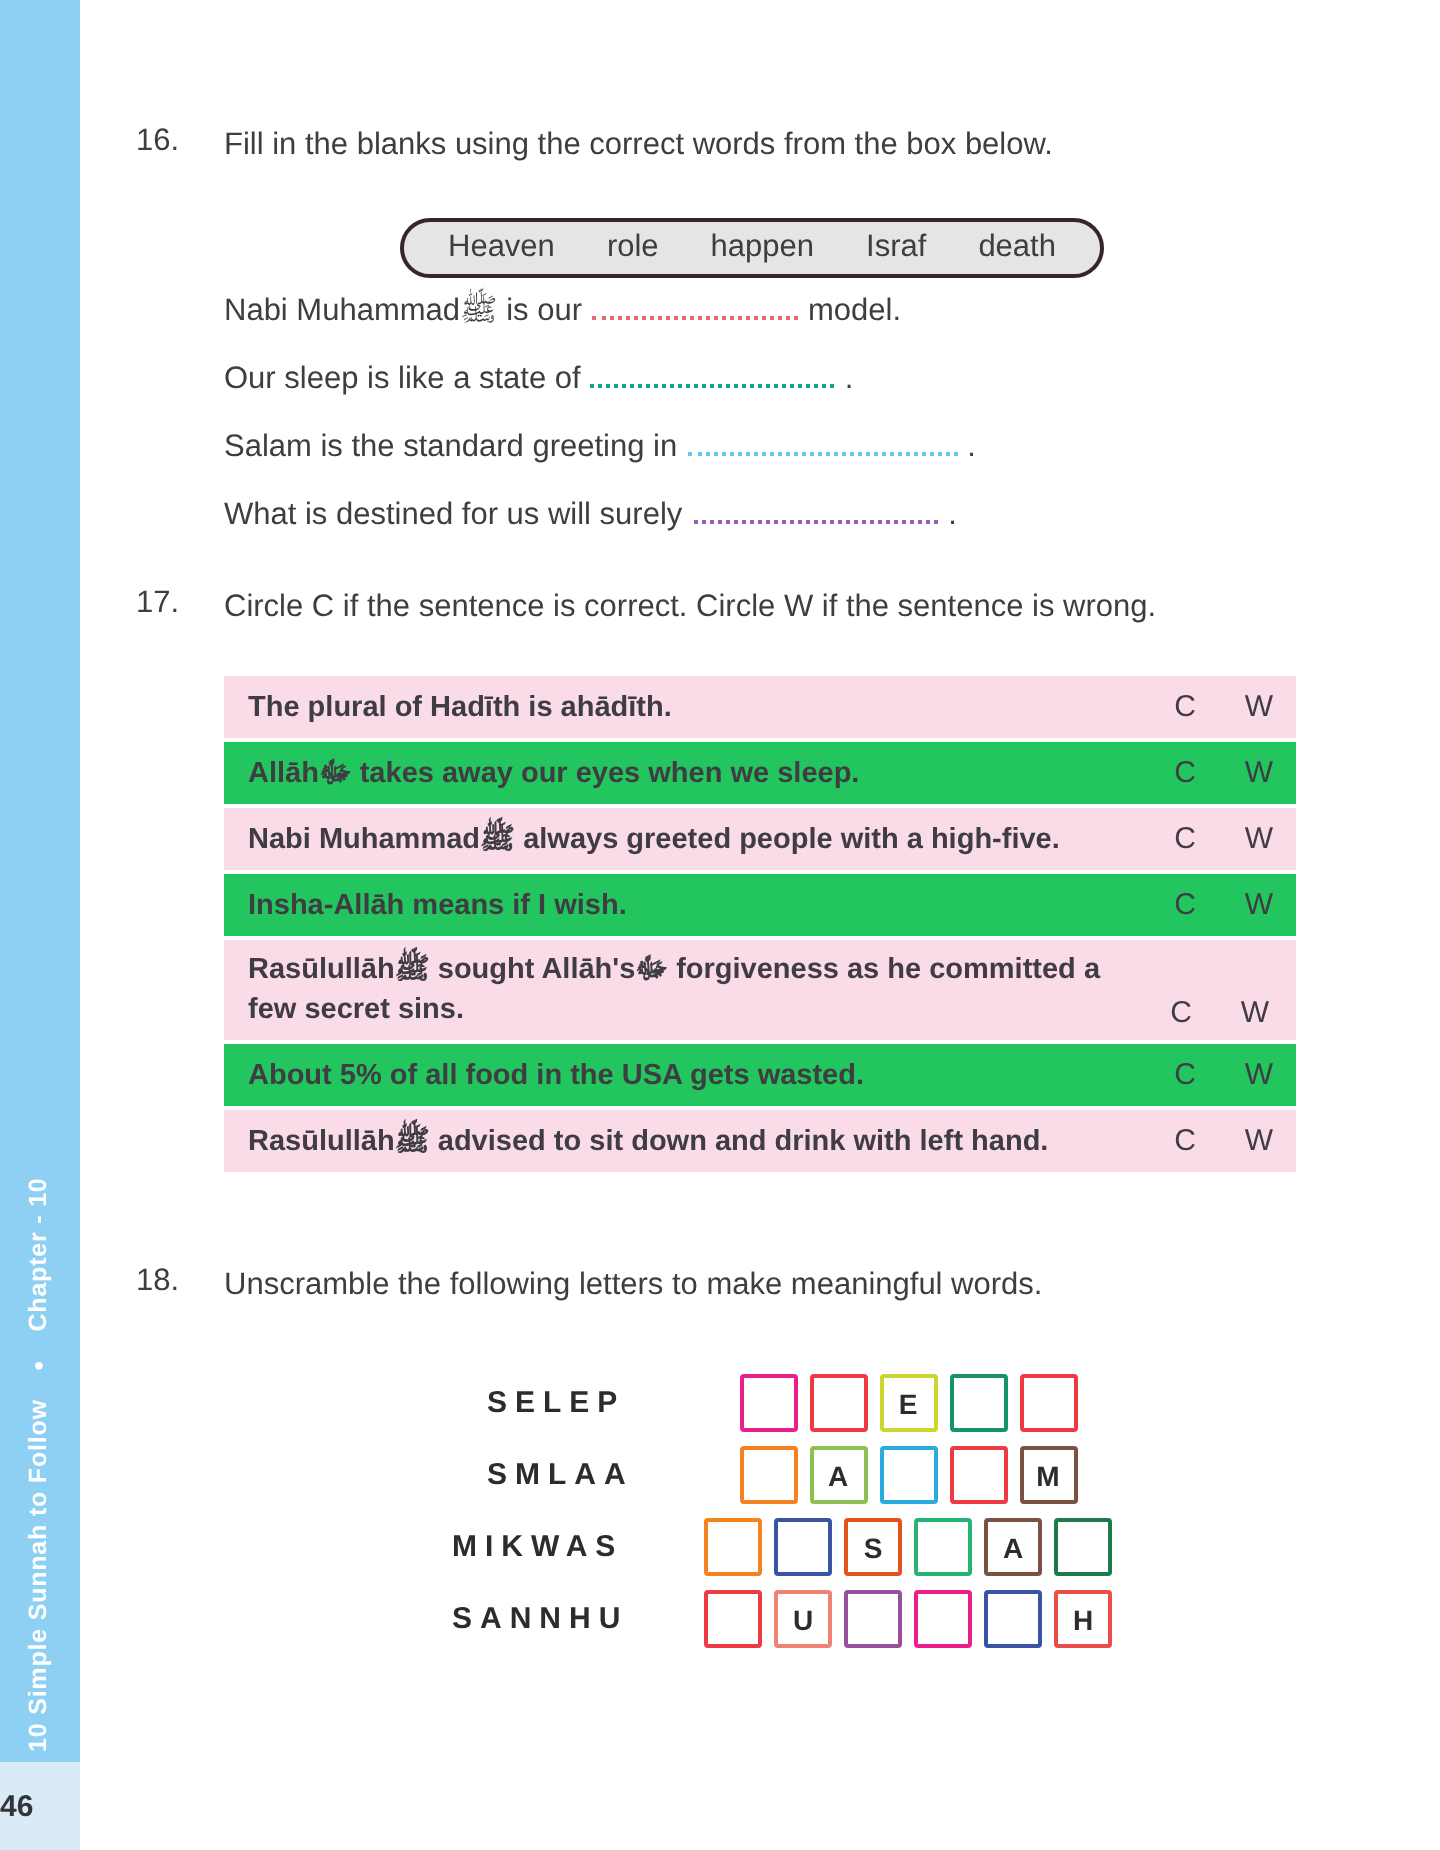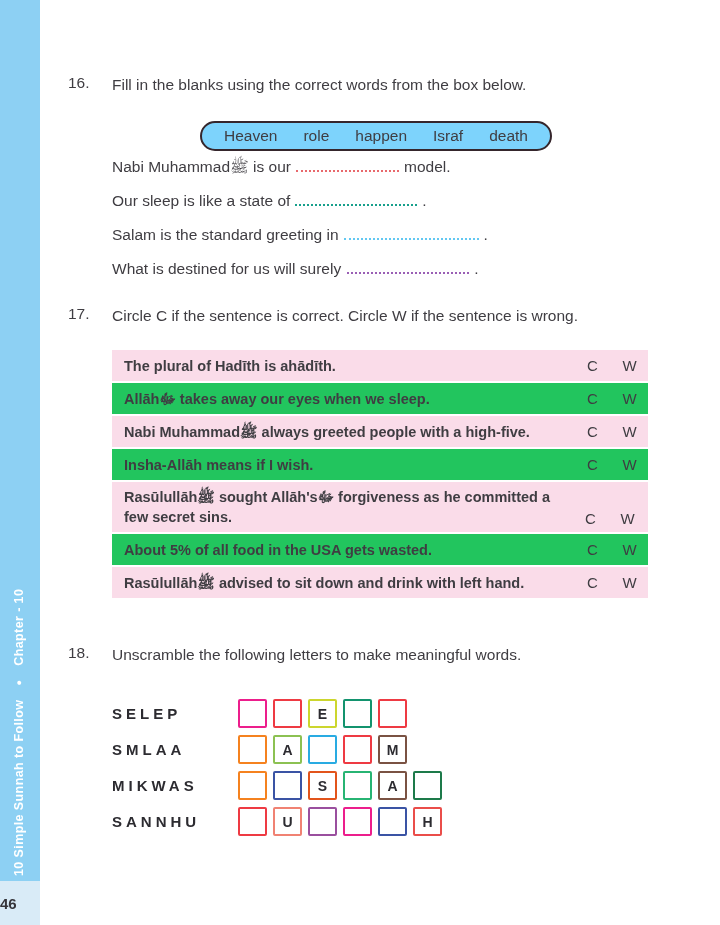--- a/index.html
+++ b/index.html
@@ -14,21 +14,21 @@
     transform-origin:top left;display:flex;align-items:center;gap:14px;
     white-space:nowrap;color:#ffffff;font-size:12.5px;letter-spacing:.4px;font-weight:bold;
   }
   .sidebar-text .bullet{font-size:9px;}
   .pagenum{
     position:absolute;left:0;top:881px;width:40px;height:44px;
     display:flex;align-items:center;justify-content:flex-start;
     font-size:15px;color:#35343a;font-weight:bold;
   }
   
-  .content{position:absolute;left:40px;top:16px;width:640px;padding:0 10px 0 28px;box-sizing:border-box;}
+  .content{position:absolute;left:40px;top:4px;width:640px;padding:0 10px 0 28px;box-sizing:border-box;}
   .question{display:flex;margin-top:0;}
   .qnum{width:44px;flex:0 0 44px;font-size:15.5px;}
   .qbody{flex:1;font-size:15.5px;line-height:21px;}
   #q16{margin-top:58px;}
   #q17{margin-top:26px;}
   #q18{margin-top:46px;}
   
   .word-box{
     display:inline-flex;gap:26px;align-items:center;
     margin:18px 0 6px 88px;padding:4px 22px;
@@ -42,21 +42,21 @@
   .b5{width:110px;margin-left:0;}
   
   .cw-table{margin:24px 0 0 44px;width:536px;}
   .cw-row{display:flex;align-items:center;padding:5px 0 5px 12px;margin-bottom:2px;min-height:21px;}
   .cw-row.pink{background:#fadce9;}
   .cw-row.light{background:#22c55e;}
   .cw-text{flex:1;font-size:14.5px;line-height:20px;padding-right:8px;white-space:normal;font-weight:bold;}
   .cw-opt{flex:0 0 37px;text-align:center;font-size:15px;cursor:pointer;}
   
   .unscramble{margin:34px 0 0 44px;}
-  .u-row{display:flex;align-items:center;margin-bottom:7px;height:29px;}
+  .u-row{display:flex;align-items:center;margin-bottom:7px;height:29px;justify-content:center;}
   .u-label{flex:0 0 126px;font-weight:bold;letter-spacing:4px;font-size:15px;color:#2c2b30;}
   .u-boxes{display:flex;gap:6px;}
   .lbox{
     width:29px;height:29px;box-sizing:border-box;border:2px solid #999;border-radius:2px;
     display:flex;align-items:center;justify-content:center;
     font-weight:bold;font-size:14px;color:#2c2b30;background:#fff;
   }
 </style>
 </head>
 <body>
@@ -73,21 +73,21 @@
 
 <div class="content">
 
   <section id="q16">
     <div class="question">
       <div class="qnum">16.</div>
       <div class="qbody">Fill in the blanks using the correct words from the box below.</div>
     </div>
 
     <div class="sentences">
-      <div class="word-box" style="background-color: #7dd3fc; text-align: center;">
+      <div class="word-box" style="background-color: #e5e5e5; text-align: center;">
         <span>Heaven</span>
         <span>role</span>
         <span>happen</span>
         <span>Israf</span>
         <span>death</span>
       </div>
 
       <p class="sentence">
         <span>Nabi Muhammadﷺ is our</span><span class="blank b1" style="border-bottom-color: rgb(232, 105, 109);"></span><span>model.</span>
       </p>

